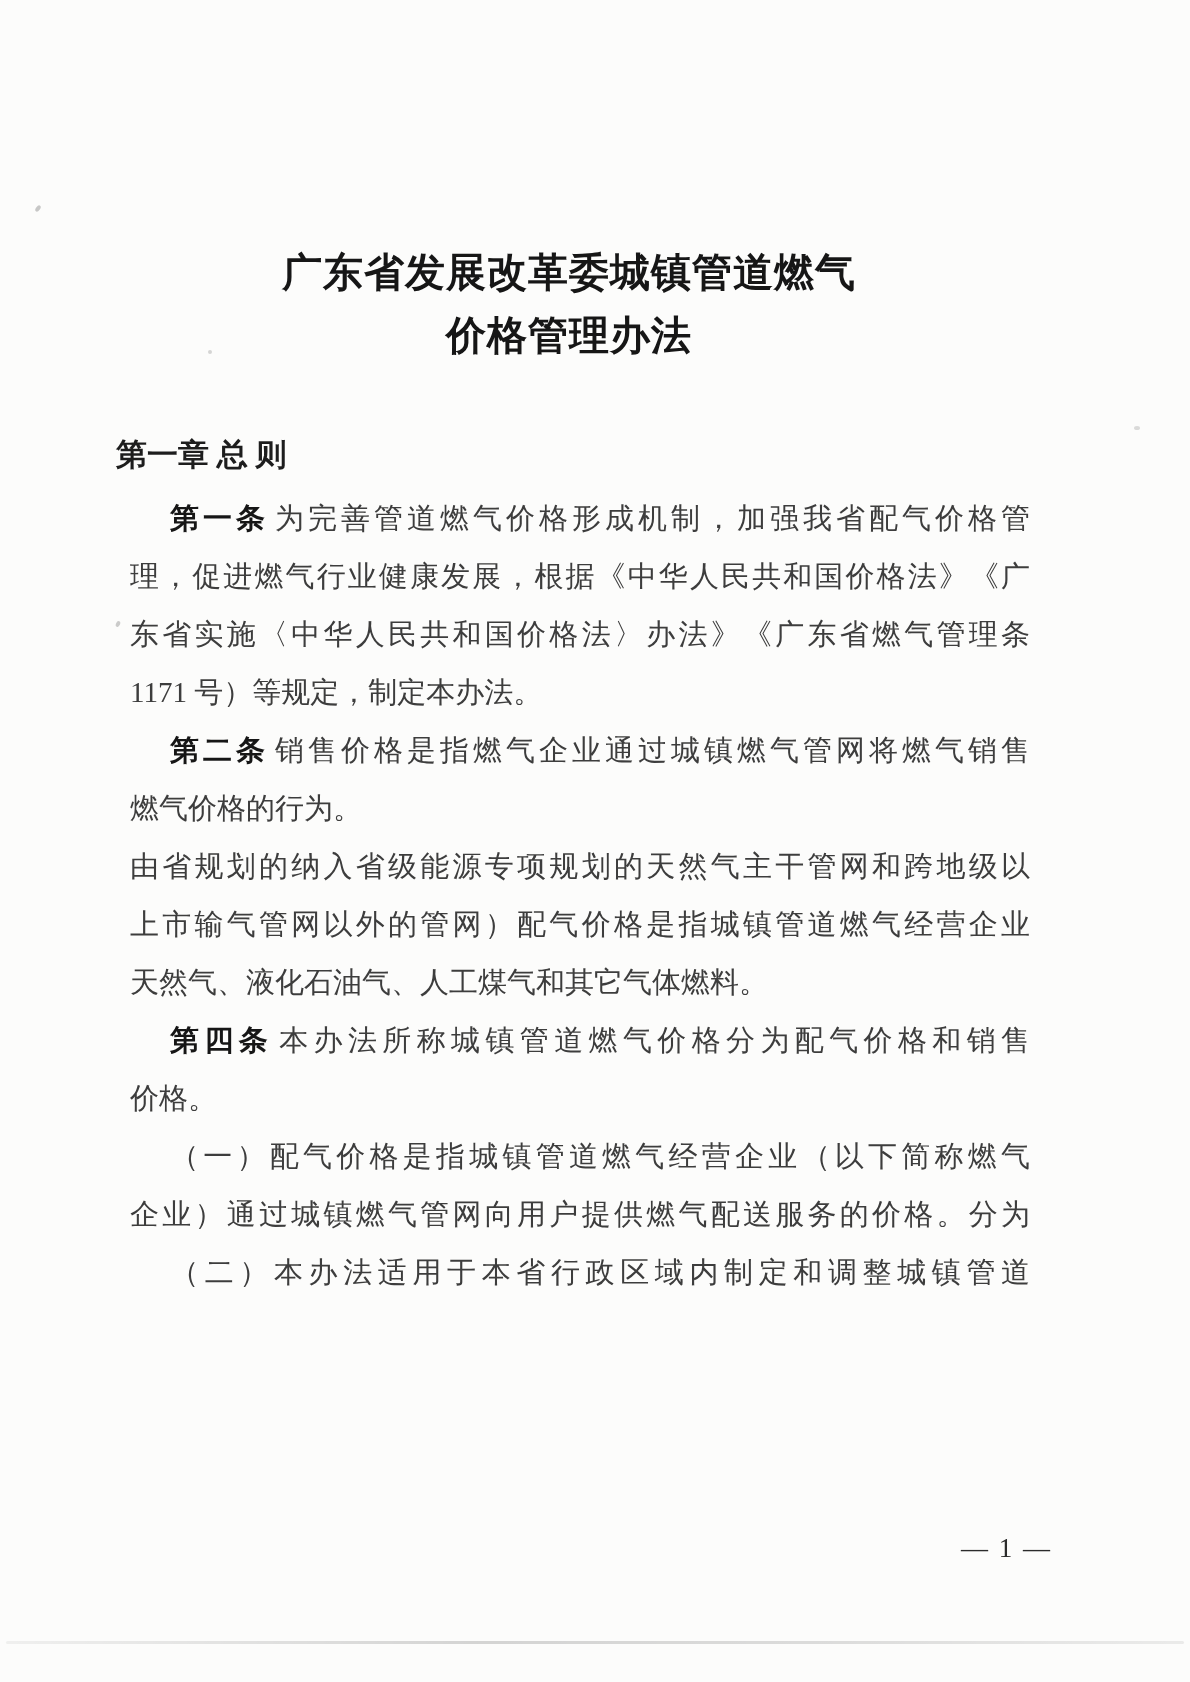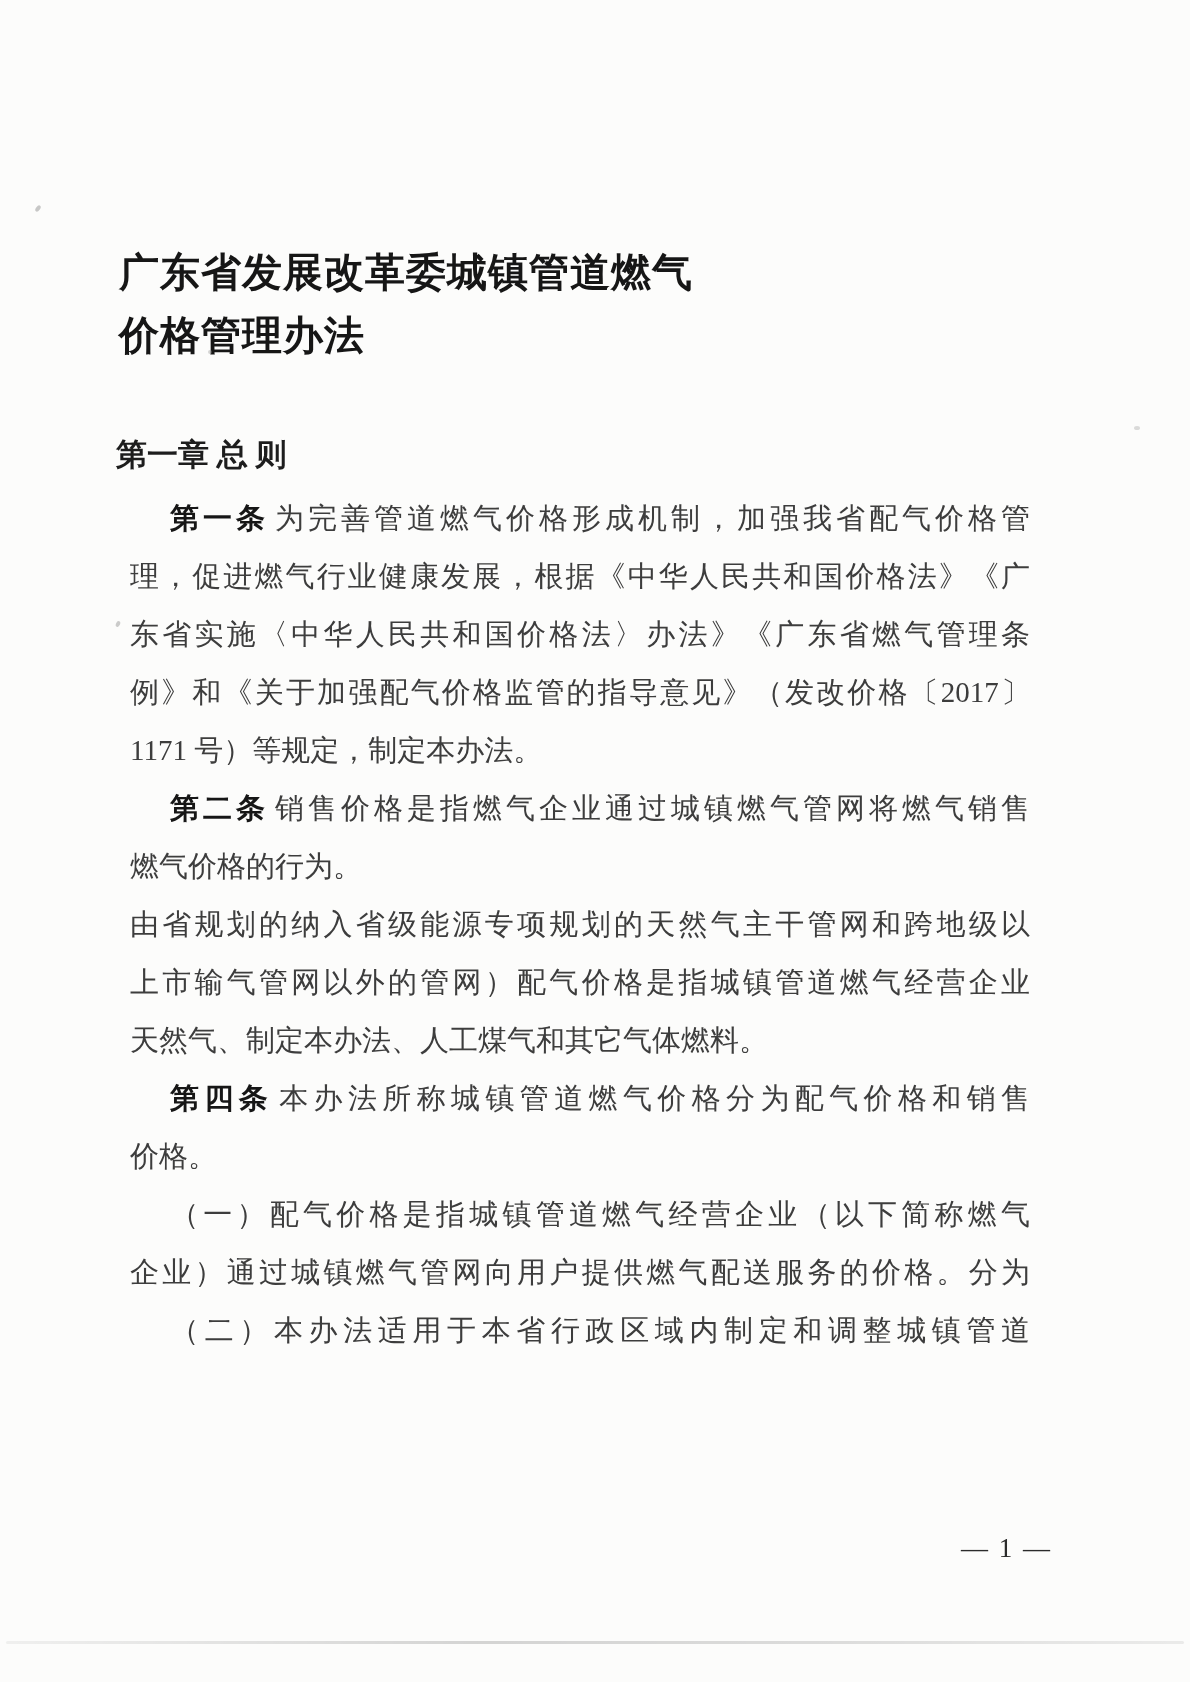--- a/index.html
+++ b/index.html
@@ -3,21 +3,21 @@
 <meta charset="utf-8">
 <style>
   html,body{margin:0;padding:0;}
   body{background:#e8e8e8;font-family:"Liberation Serif","DejaVu Serif",serif;}
   .page{
     position:relative;width:1190px;height:1682px;margin:0 auto;
     background:#fcfcfb;overflow:hidden;color:#3d3d3d;
   }
   .title{
     position:absolute;left:130px;top:241px;width:900px;
-    text-align:left;font-size:40px;line-height:63px;font-weight:700;
+    text-align:center;font-size:40px;line-height:63px;font-weight:700;
     color:#161616;letter-spacing:1px;transform:translateX(-11px);
   }
   .chapter{
     position:absolute;left:130px;top:437px;width:900px;
     text-align:left;font-size:31px;line-height:36px;font-weight:700;
     color:#1d1d1d;transform:translateX(-14px);
   }
   .bodytext{
     position:absolute;left:130px;top:489px;width:900px;
     font-size:29px;color:#3d3d3d;
@@ -55,27 +55,26 @@
     <div>广东省发展改革委城镇管道燃气</div>
     <div>价格管理办法</div>
   </div>
 
   <div class="chapter">第一章 总 则</div>
 
   <div class="bodytext">
     <div class="line indent"><span class="term">第一条</span><span>为完善管道燃气价格形成机制，加强我省配气价格管</span></div>
     <div class="line">理，促进燃气行业健康发展，根据《中华人民共和国价格法》《广</div>
     <div class="line">东省实施〈中华人民共和国价格法〉办法》《广东省燃气管理条</div>
-    <div class="line">例》和《关于加强配气价格监管的指导意见》（发改价格〔2017〕</div>
     <div class="line end">1171 号）等规定，制定本办法。</div>
     <div class="line indent"><span class="term">第二条</span><span>销售价格是指燃气企业通过城镇燃气管网将燃气销售</span></div>
     <div class="line end">燃气价格的行为。</div>
     <div class="line">由省规划的纳入省级能源专项规划的天然气主干管网和跨地级以</div>
     <div class="line">上市输气管网以外的管网）配气价格是指城镇管道燃气经营企业</div>
-    <div class="line end">天然气、制定本办法、人工煤气和其它气体燃料。</div>
+    <div class="line end">天然气、液化石油气、人工煤气和其它气体燃料。</div>
     <div class="line indent"><span class="term">第四条</span><span>本办法所称城镇管道燃气价格分为配气价格和销售</span></div>
     <div class="line end">价格。</div>
     <div class="line indent">（一）配气价格是指城镇管道燃气经营企业（以下简称燃气</div>
     <div class="line">企业）通过城镇燃气管网向用户提供燃气配送服务的价格。分为</div>
     <div class="line indent">（二）本办法适用于本省行政区域内制定和调整城镇管道</div>
   </div>
 
   <div class="page-number">— 1 —</div>
 
   <div class="fold-line"></div>

